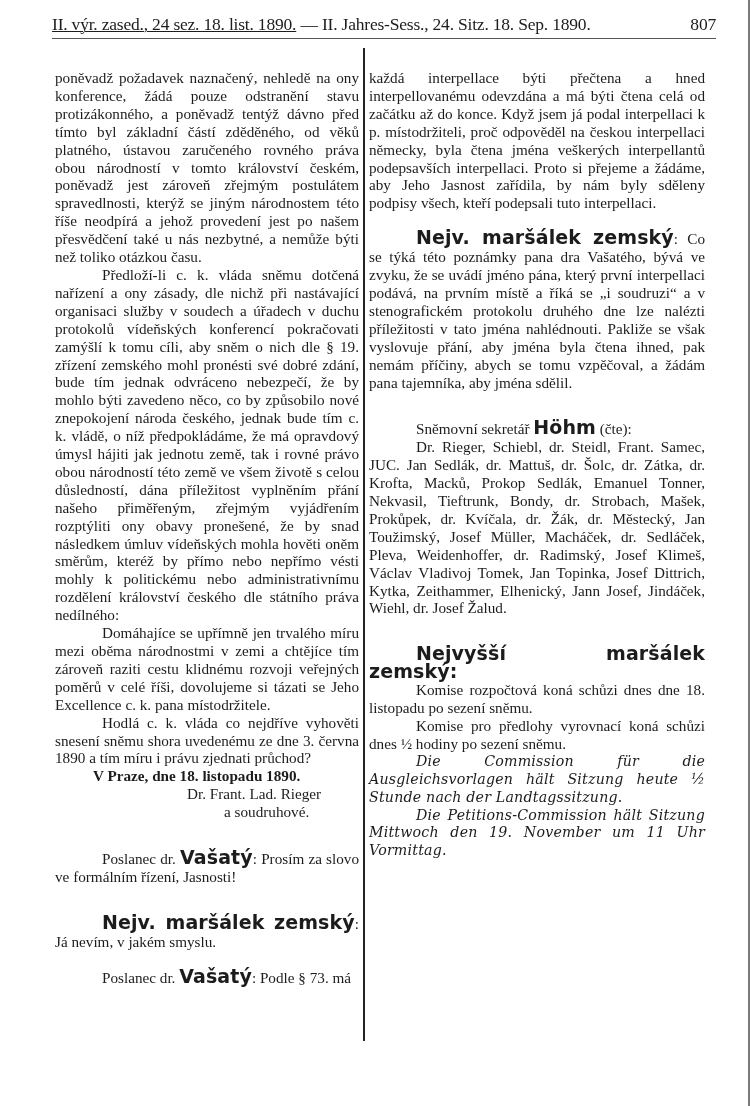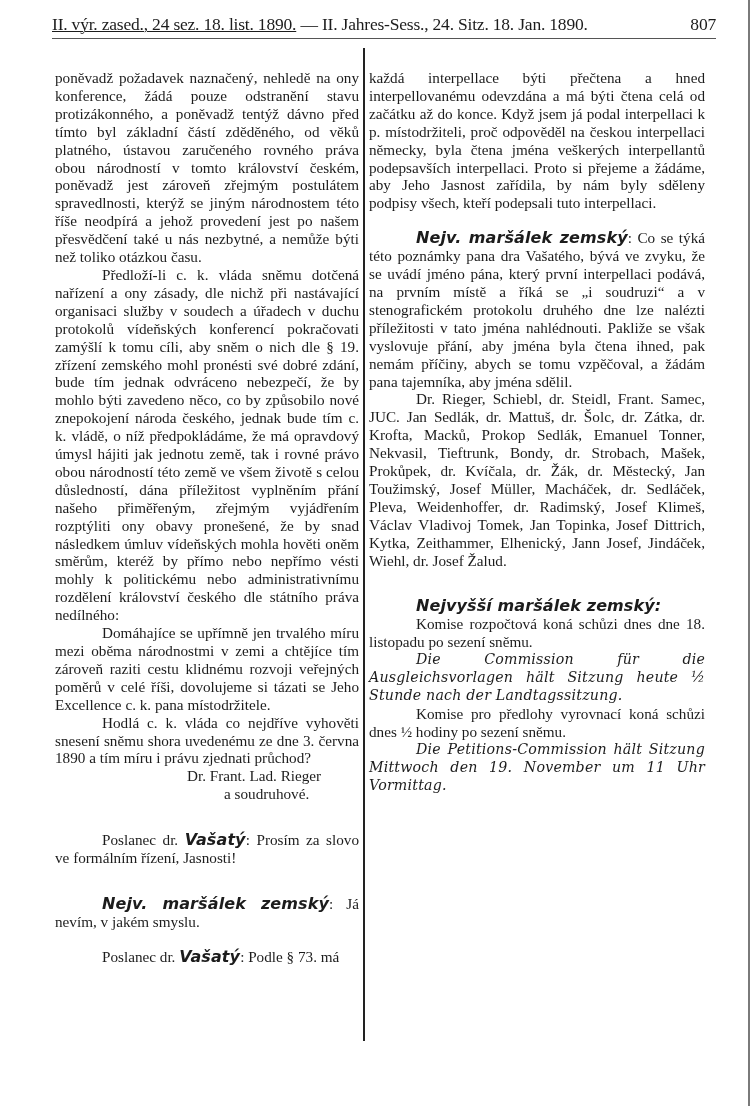--- a/index.html
+++ b/index.html
@@ -21,46 +21,47 @@
     position: absolute; top: 49px;
     font-family: "Liberation Serif", serif; font-size: 15.2px; line-height: 17.9px; margin-top: 20px;
   }
   .col-left { left: 55px; width: 304px; }
   .col-right { left: 369px; width: 336px; }
   .rule { position: absolute; left: 363px; top: 48px; width: 2px; height: 993px; background: #222; }
   .col p { margin: 0; text-align: justify; text-align-last: left; hyphens: manual; }
   .col .ind { text-indent: 47px; }
   .col .gap { margin-top: 17px; }
   .col .gap-l { margin-top: 28px; }
-  .spk { font-family: "DejaVu Sans", "Liberation Sans", sans-serif; font-weight: bold; font-size: 16px; letter-spacing: 0.1px; font-style: italic; }
+  .spk { font-family: "DejaVu Sans", "Liberation Sans", sans-serif; font-weight: bold; font-size: 19px; letter-spacing: 0.1px; }
   .b { font-weight: bold; }
   .sig1 { padding-left: 38px; }
   .sig2 { padding-left: 132px; }
   .sig3 { padding-left: 169px; }
   .frak { font-family: "DejaVu Serif", serif; font-style: italic; font-size: 14.2px; letter-spacing: 0.2px; }
 </style>
 </head>
 <body>
 
 <div class="edge"></div>
 
 <div class="header">
   <span>
     <span class="cz">II. výr. zased., 24 sez. 18. list. 1890.</span>
     <span>—</span>
-    <span>II. Jahres-Sess., 24. Sitz. 18. Jan. 1890.</span>
+    <span>II. Jahres-Sess., 24. Sitz. 18. Sep. 1890.</span>
   </span>
   <span>807</span>
 </div>
 
 <div class="col col-left">
   <p>poněvadž požadavek naznačený, nehledě na ony konference, žádá pouze odstranění stavu protizákonného, a poněvadž tentýž dávno před tímto byl základní částí zděděného, od věků platného, ústavou zaručeného rovného práva obou národností v tomto království českém, poněvadž jest zároveň zřejmým postulátem spravedlnosti, kterýž se jiným národnostem této říše neodpírá a jehož provedení jest po našem přesvědčení také u nás nezbytné, a nemůže býti než toliko otázkou času.</p>
   <p class="ind">Předloží-li c. k. vláda sněmu dotčená nařízení a ony zásady, dle nichž při nastávající organisaci služby v soudech a úřadech v duchu protokolů vídeňských konferencí pokračovati zamýšlí k tomu cíli, aby sněm o nich dle § 19. zřízení zemského mohl pronésti své dobré zdání, bude tím jednak odvráceno nebezpečí, že by mohlo býti zavedeno něco, co by způsobilo nové znepokojení národa českého, jednak bude tím c. k. vládě, o níž předpokládáme, že má opravdový úmysl hájiti jak jednotu země, tak i rovné právo obou národností této země ve všem životě s celou důsledností, dána příležitost vyplněním přání našeho přiměřeným, zřejmým vyjádřením rozptýliti ony obavy pronešené, že by snad následkem úmluv vídeňských mohla hověti oněm směrům, kteréž by přímo nebo nepřímo vésti mohly k politickému nebo administrativnímu rozdělení království českého dle státního práva nedílného:</p>
   <p class="ind">Domáhajíce se upřímně jen trvalého míru mezi oběma národnostmi v zemi a chtějíce tím zároveň raziti cestu klidnému rozvoji veřejných poměrů v celé říši, dovolujeme si tázati se Jeho Excellence c. k. pana místodržitele.</p>
   <p class="ind">Hodlá c. k. vláda co nejdříve vyhověti snesení sněmu shora uvedenému ze dne 3. června 1890 a tím míru i právu zjednati průchod?</p>
+  <p class="sig1 b">V Praze, dne 18. listopadu 1890.</p>
   <p class="sig2">Dr. Frant. Lad. Rieger</p>
   <p class="sig3">a soudruhové.</p>
 
   <p class="ind gap-l">
     <span>Poslanec dr.</span>
     <span class="spk">Vašatý</span><span>: Prosím za slovo ve formálním řízení, Jasnosti!</span>
   </p>
   <p class="ind gap-l">
     <span class="spk">Nejv. maršálek zemský</span><span>: Já nevím, v jakém smyslu.</span>
   </p>
@@ -72,20 +73,25 @@
 
 <div class="rule"></div>
 
 <div class="col col-right">
   <p>každá interpellace býti přečtena a hned interpellovanému odevzdána a má býti čtena celá od začátku až do konce. Když jsem já podal interpellaci k p. místodržiteli, proč odpověděl na českou interpellaci německy, byla čtena jména veškerých interpellantů podepsavších interpellaci. Proto si přejeme a žádáme, aby Jeho Jasnost zařídila, by nám byly sděleny podpisy všech, kteří podepsali tuto interpellaci.</p>
 
   <p class="ind gap">
     <span class="spk">Nejv. maršálek zemský</span><span>: Co se týká této poznámky pana dra Vašatého, bývá ve zvyku, že se uvádí jméno pána, který první interpellaci podává, na prvním místě a říká se „i soudruzi“ a v stenografickém protokolu druhého dne lze nalézti příležitosti v tato jména nahlédnouti. Pakliže se však vyslovuje přání, aby jména byla čtena ihned, pak nemám příčiny, abych se tomu vzpěčoval, a žádám pana tajemníka, aby jména sdělil.</span>
   </p>
 
+  <p class="ind gap-l">
+    <span>Sněmovní sekretář</span>
+    <span class="spk">Höhm</span>
+    <span>(čte):</span>
+  </p>
   <p class="ind">Dr. Rieger, Schiebl, dr. Steidl, Frant. Samec, JUC. Jan Sedlák, dr. Mattuš, dr. Šolc, dr. Zátka, dr. Krofta, Macků, Prokop Sedlák, Emanuel Tonner, Nekvasil, Tieftrunk, Bondy, dr. Strobach, Mašek, Prokůpek, dr. Kvíčala, dr. Žák, dr. Městecký, Jan Toužimský, Josef Müller, Macháček, dr. Sedláček, Pleva, Weidenhoffer, dr. Radimský, Josef Klimeš, Václav Vladivoj Tomek, Jan Topinka, Josef Dittrich, Kytka, Zeithammer, Elhenický, Jann Josef, Jindáček, Wiehl, dr. Josef Žalud.</p>
 
   <p class="ind gap-l spk">Nejvyšší maršálek zemský:</p>
   <p class="ind">Komise rozpočtová koná schůzi dnes dne 18. listopadu po sezení sněmu.</p>
+  <p class="ind">Komise pro předlohy vyrovnací koná schůzi dnes ½ hodiny po sezení sněmu.</p>
   <p class="ind frak">Die Commission für die Ausgleichsvorlagen hält Sitzung heute ½ Stunde nach der Landtagssitzung.</p>
-  <p class="ind">Komise pro předlohy vyrovnací koná schůzi dnes ½ hodiny po sezení sněmu.</p>
   <p class="ind frak">Die Petitions-Commission hält Sitzung Mittwoch den 19. November um 11 Uhr Vormittag.</p>
 </div>
 
 </body></html>

